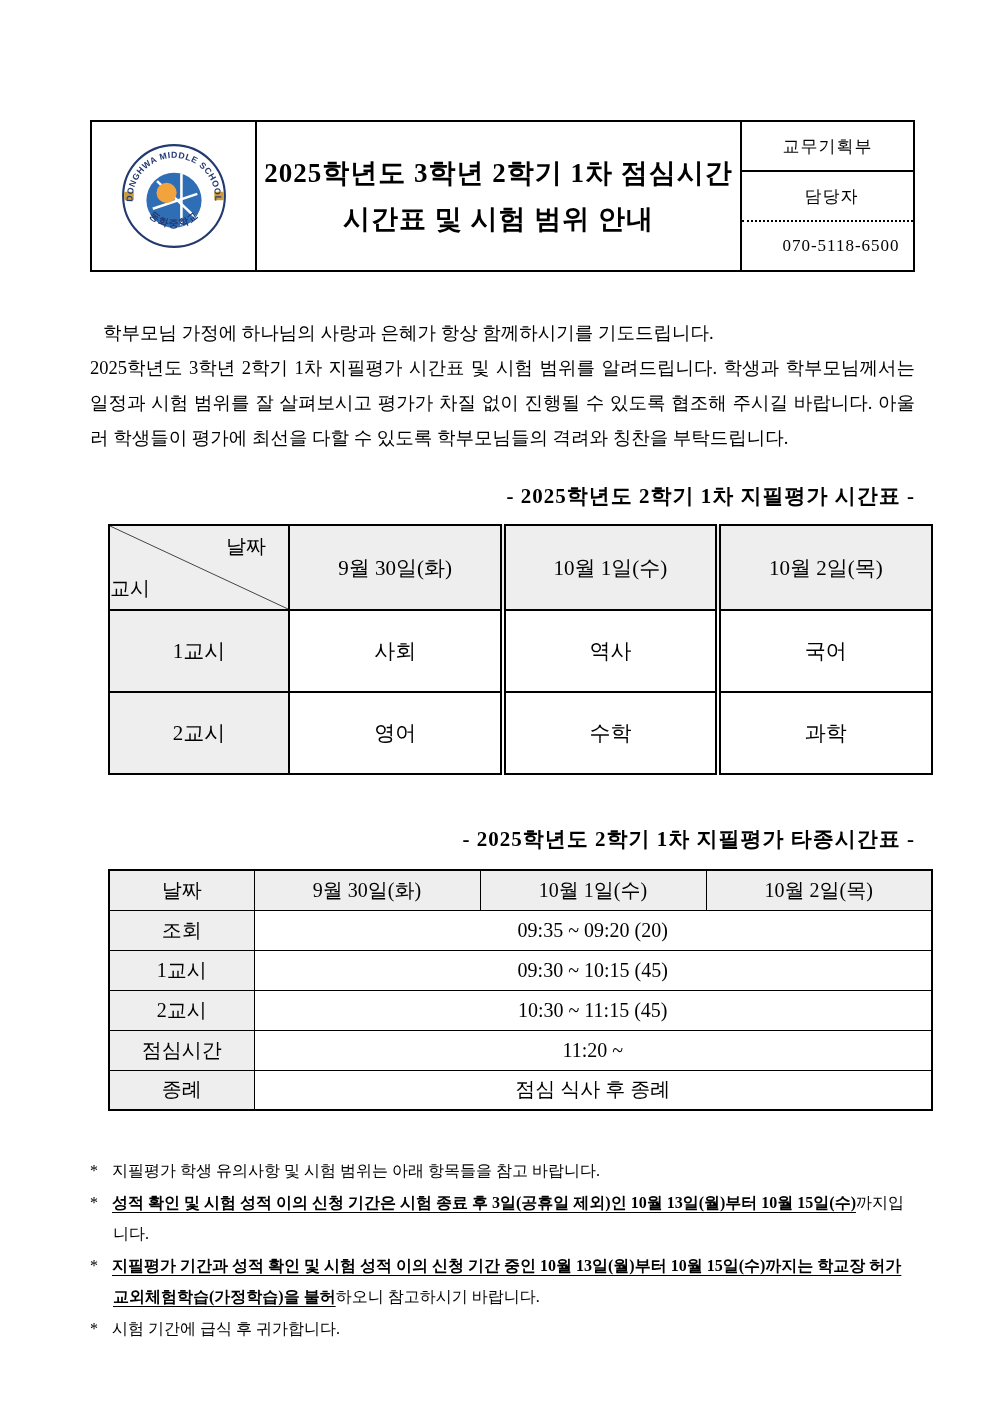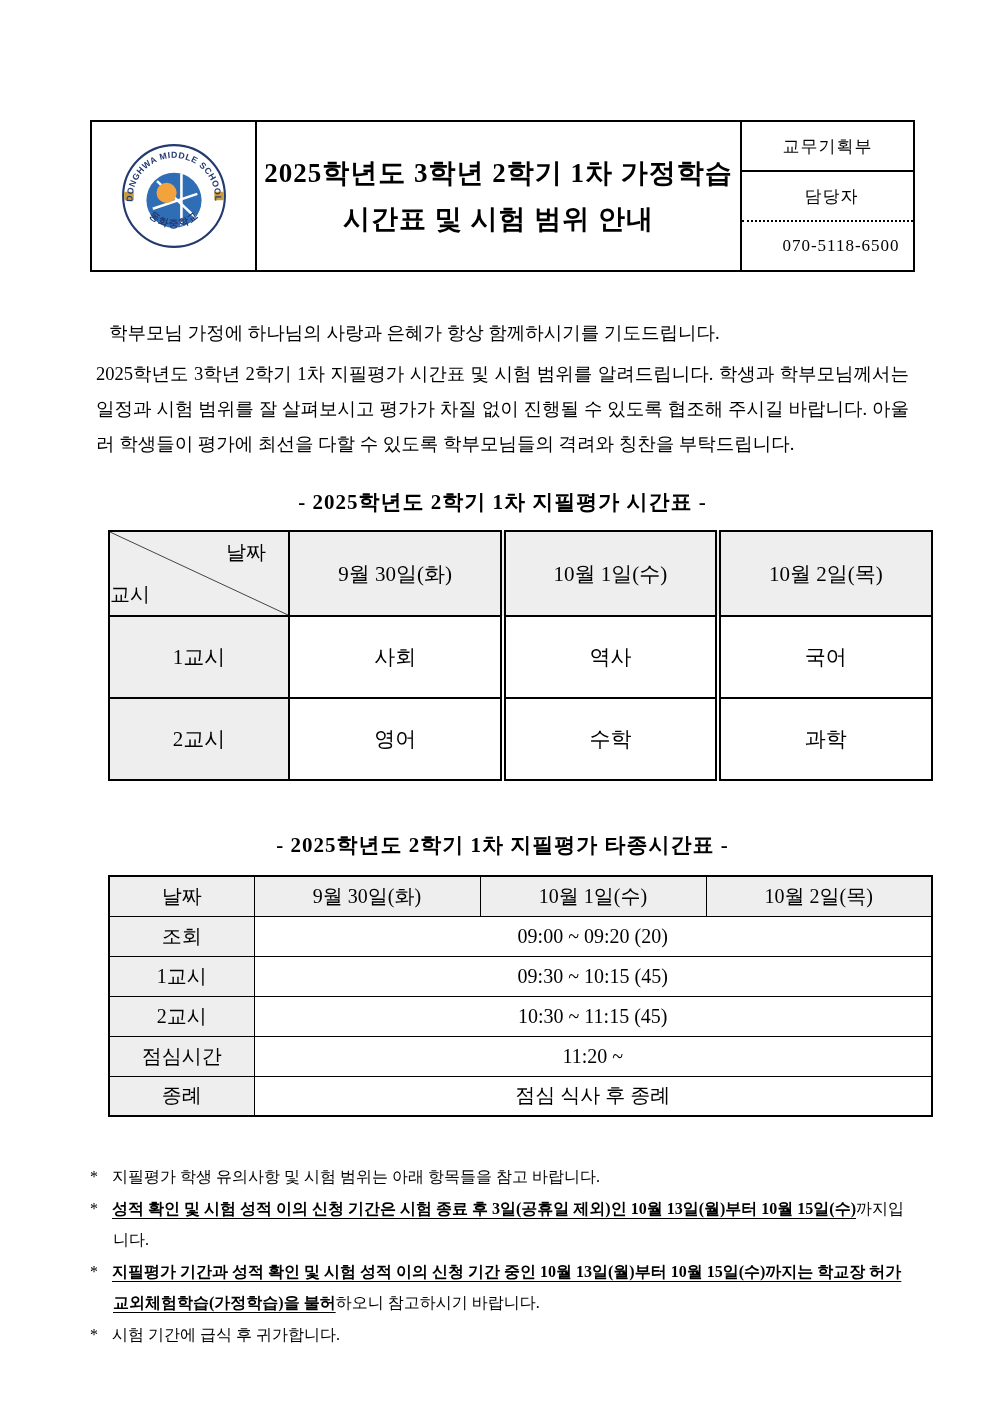--- a/index.html
+++ b/index.html
@@ -38,26 +38,26 @@
   .contact-cell { width: 171px; display: flex; flex-direction: column; border-radius: 19px; }
   .contact-row {
     flex: 1; display: flex; align-items: center; justify-content: center;
     font-size: 17px; letter-spacing: 1px;
   }
   .contact-row.r2 { border-top: 2px solid #000; padding-left: 8px; }
   .contact-row.r3 { border-top: 2px dotted #000; padding-left: 27px; }
 
   
   .intro { margin-top: 44px; font-size: 18.5px; line-height: 35px; text-align: justify; }
-  .intro p { margin: 6px; }
+  .intro p { margin: 0; }
   .intro .greeting { text-indent: 13px; }
 
   
   .section-heading {
-    text-align: center; font-weight: bold; font-size: 21px;
+    text-align: right; font-weight: bold; font-size: 21px;
     letter-spacing: 1px; margin: 0;
   }
   .section-heading.h1 { margin: 26px 0 14px 0; }
   .section-heading.h2 { margin: 50px 0 16px 0; }
 
   
   table { border-collapse: collapse; width: 100%; table-layout: fixed; margin-left: 18px; }
   .exam-table { border: 2px solid #000; }
   .exam-table td, .exam-table th {
     border: 2px solid #000;
@@ -115,21 +115,21 @@
         <circle cx="43" cy="47" r="9.5" fill="#f2a33c"></circle>
         <text font-family="Liberation Sans, sans-serif" font-size="8.2" font-weight="bold" fill="#233a70" letter-spacing="0.6">
           <textPath href="#arcTop" startOffset="50%" text-anchor="middle">DONGHWA MIDDLE SCHOOL</textPath>
         </text>
         <text font-family="Liberation Sans, sans-serif" font-size="9.5" font-weight="bold" fill="#233a70" letter-spacing="1">
           <textPath href="#arcBottom" startOffset="50%" text-anchor="middle">동화중학교</textPath>
         </text>
       </svg>
     </div>
     <div class="title-cell">
-      <span>2025학년도 3학년 2학기 1차 가정학습</span>
+      <span>2025학년도 3학년 2학기 1차 점심시간</span>
       <span>시간표 및 시험 범위 안내</span>
     </div>
     <div class="contact-cell">
       <div class="contact-row r1">교무기획부</div>
       <div class="contact-row r2">담당자</div>
       <div class="contact-row r3">070-5118-6500</div>
     </div>
   </div>
 
   <div class="intro">
@@ -185,21 +185,21 @@
       </colgroup>
     <tbody>
       <tr>
         <td class="hd">날짜</td>
         <td class="hd">9월 30일(화)</td>
         <td class="hd">10월 1일(수)</td>
         <td class="hd">10월 2일(목)</td>
       </tr>
       <tr>
         <td class="hd">조회</td>
-        <td colspan="3">09:00 ~ 09:20 (20)</td>
+        <td colspan="3">09:35 ~ 09:20 (20)</td>
       </tr>
       <tr>
         <td class="hd">1교시</td>
         <td colspan="3">09:30 ~ 10:15 (45)</td>
       </tr>
       <tr>
         <td class="hd">2교시</td>
         <td colspan="3">10:30 ~ 11:15 (45)</td>
       </tr>
       <tr>

